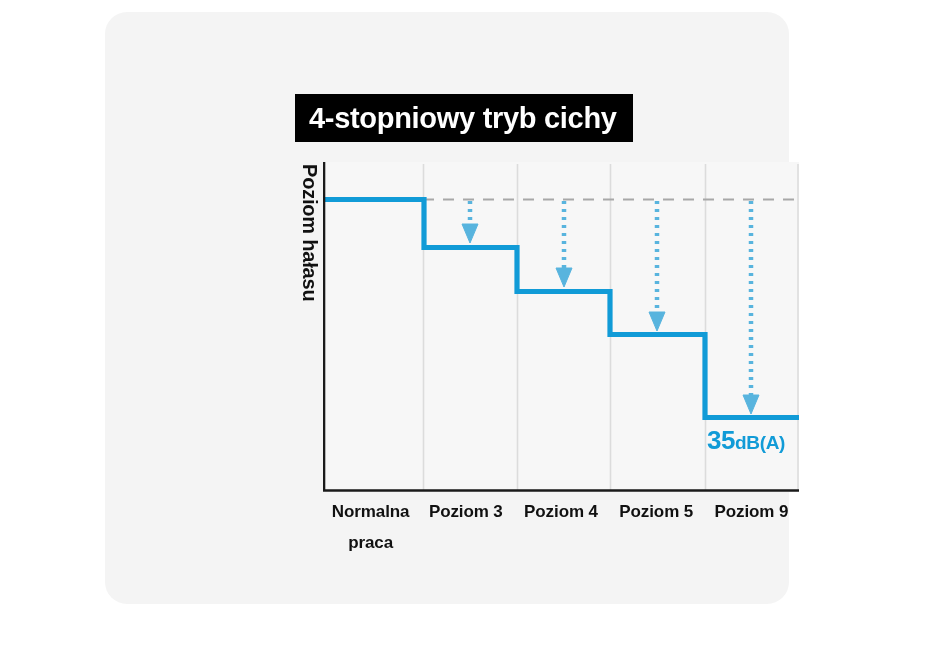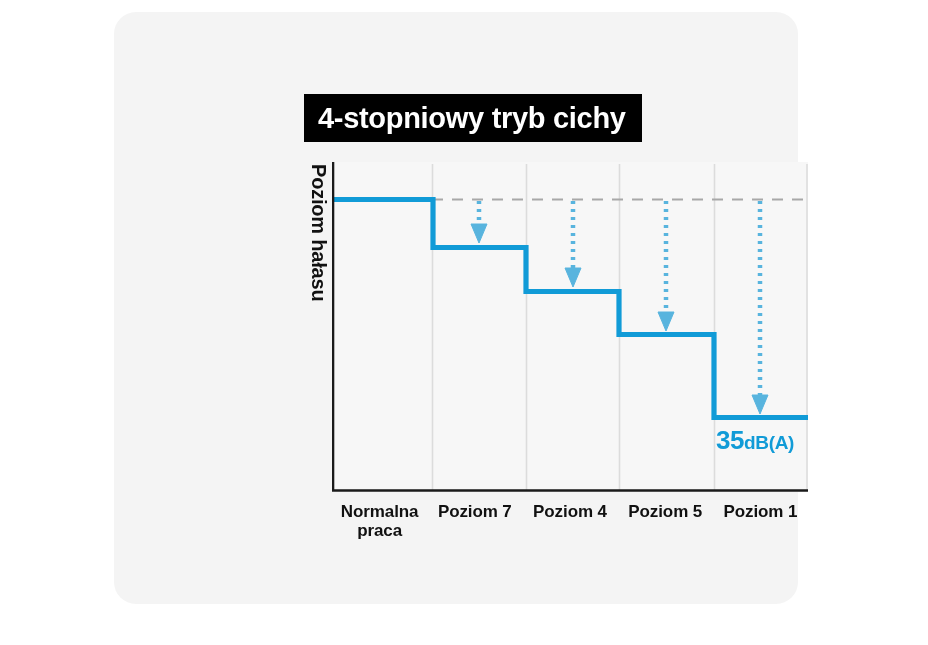--- a/index.html
+++ b/index.html
@@ -11,21 +11,21 @@
     width: 928px;
     height: 645px;
     position: relative;
     overflow: hidden;
     font-family: "Liberation Sans", "DejaVu Sans", sans-serif;
   }
 
   
   #card {
     position: absolute;
-    left: 114px;
+    left: 105px;
     top: 12px;
     width: 684px;
     height: 592px;
     background: #f4f4f4;
     border-radius: 22px;
     text-decoration: underline;
   }
 
   
   #title-banner {
@@ -103,21 +103,21 @@
   }
   .x-tick {
     flex: 1 1 0;
     text-align: center;
     font-size: 17px;
     font-weight: bold;
     color: #111111;
     line-height: 19px;
     letter-spacing: -0.1px;
   }
-  .x-tick .l2 { display: block; }
+  .x-tick .l2 { display: block; margin-top: 12px; }
 </style>
 </head>
 <body>
 
 <div id="card">
 
   <div id="title-banner">
     <span id="title-text">4-stopniowy tryb cichy</span>
   </div>
 
@@ -165,26 +165,26 @@
   <div id="db-label">
     <span id="db-value">35</span><span id="db-unit">dB(A)</span>
   </div>
 
   <div id="x-axis-labels">
     <div class="x-tick">
       <span class="l1">Normalna</span>
       <span class="l2">praca</span>
     </div>
     <div class="x-tick">
-      <span class="l1">Poziom 7</span>
+      <span class="l1">Poziom 3</span>
     </div>
     <div class="x-tick">
       <span class="l1">Poziom 4</span>
     </div>
     <div class="x-tick">
       <span class="l1">Poziom 5</span>
     </div>
     <div class="x-tick">
-      <span class="l1">Poziom 1</span>
+      <span class="l1">Poziom 9</span>
     </div>
   </div>
 
 </div>
 
 </body></html>

